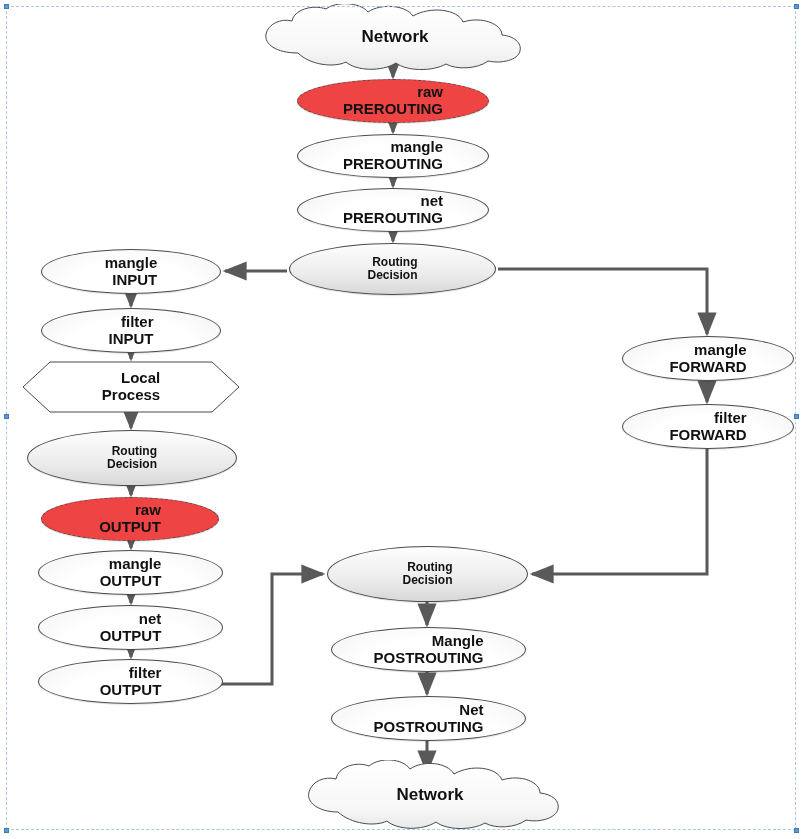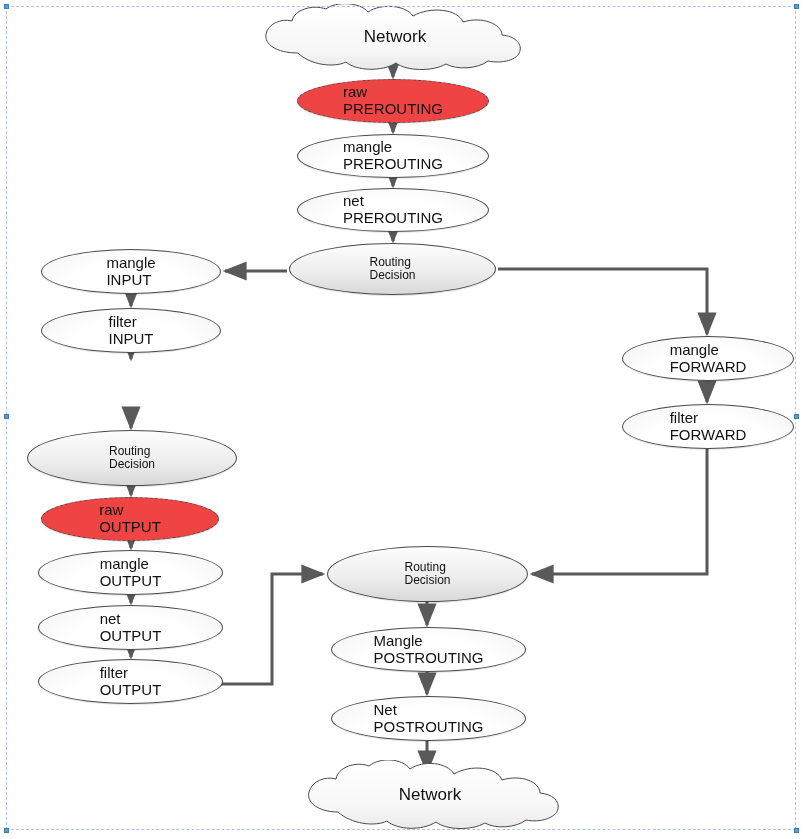--- a/index.html
+++ b/index.html
@@ -27,24 +27,25 @@
     box-sizing:border-box;
   }
   svg.links{position:absolute;left:0;top:0;width:805px;height:839px;}
 
   .node{
     position:absolute;
     box-sizing:border-box;
     display:flex;
     align-items:center;
     justify-content:center;
-    text-align:left;
+    text-align:right;
     color:#111;
     line-height:1.12;
     white-space:pre-line;
+    font-weight:bold;
   }
   
   .ellipse{
     border:1px solid #4a4a4a;
     border-radius:50%;
     background:
       radial-gradient(ellipse at 50% 115%, #ffffff 0%, #ffffff 55%, #f2f2f2 100%);
     font-size:15px;
     box-shadow:0 1px 1px rgba(0,0,0,.12);
   }
@@ -153,20 +154,27 @@
   <div class="node ellipse" style="left:41px;top:249px;width:180px;height:45px;">
     <span>mangle
 INPUT</span>
   </div>
 
   <div class="node ellipse" style="left:41px;top:308px;width:180px;height:45px;">
     <span>filter
 INPUT</span>
   </div>
 
+  <div class="node hexagon" style="left:22px;top:361px;width:218px;height:52px;">
+    <svg width="218" height="52" viewBox="0 0 218 52">
+      <polygon points="28,1 190,1 217,26 190,51 28,51 1,26" fill="#ffffff" stroke="#4a4a4a" stroke-width="1"></polygon>
+    </svg>
+    <span class="hex-label">Local
+Process</span>
+  </div>
 
   <div class="node ellipse shaded routing" style="left:27px;top:430px;width:210px;height:56px;">
     <span>Routing
 Decision</span>
   </div>
 
   <div class="node ellipse dashed" style="left:41px;top:497px;width:178px;height:44px;">
     <span>raw
 OUTPUT</span>
   </div>

